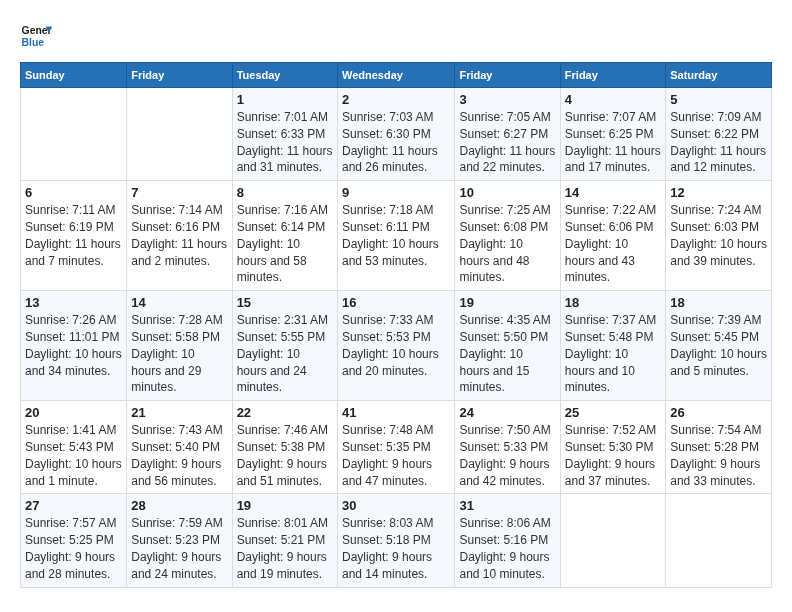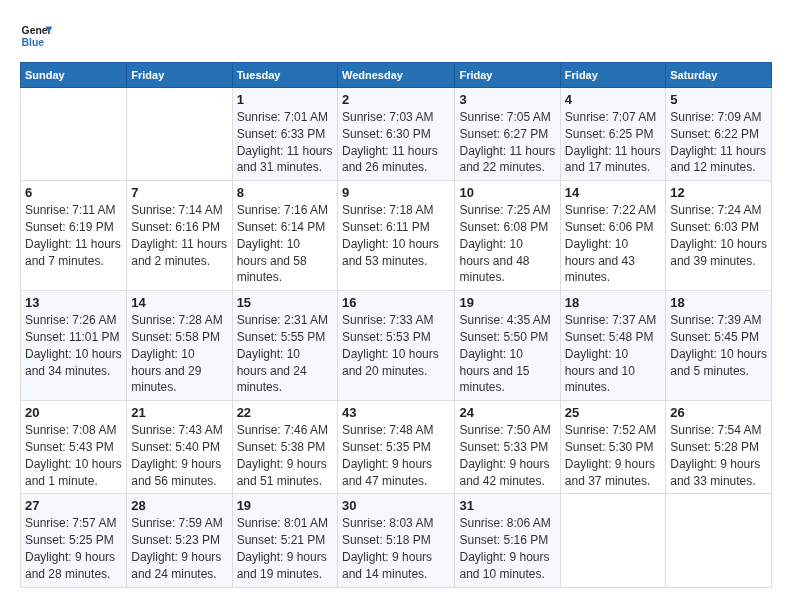--- a/index.html
+++ b/index.html
@@ -233,38 +233,38 @@
         <td>
           <span class="day-num">18</span>
           <div class="day-info">Sunrise: 7:39 AM
 Sunset: 5:45 PM
 Daylight: 10 hours and 5 minutes.</div>
         </td>
       </tr>
       <tr>
         <td>
           <span class="day-num">20</span>
-          <div class="day-info">Sunrise: 7:08 AM
+          <div class="day-info">Sunrise: 1:41 AM
 Sunset: 5:43 PM
 Daylight: 10 hours and 1 minute.</div>
         </td>
         <td>
           <span class="day-num">21</span>
           <div class="day-info">Sunrise: 7:43 AM
 Sunset: 5:40 PM
 Daylight: 9 hours and 56 minutes.</div>
         </td>
         <td>
           <span class="day-num">22</span>
           <div class="day-info">Sunrise: 7:46 AM
 Sunset: 5:38 PM
 Daylight: 9 hours and 51 minutes.</div>
         </td>
         <td>
-          <span class="day-num">43</span>
+          <span class="day-num">41</span>
           <div class="day-info">Sunrise: 7:48 AM
 Sunset: 5:35 PM
 Daylight: 9 hours and 47 minutes.</div>
         </td>
         <td>
           <span class="day-num">24</span>
           <div class="day-info">Sunrise: 7:50 AM
 Sunset: 5:33 PM
 Daylight: 9 hours and 42 minutes.</div>
         </td>

